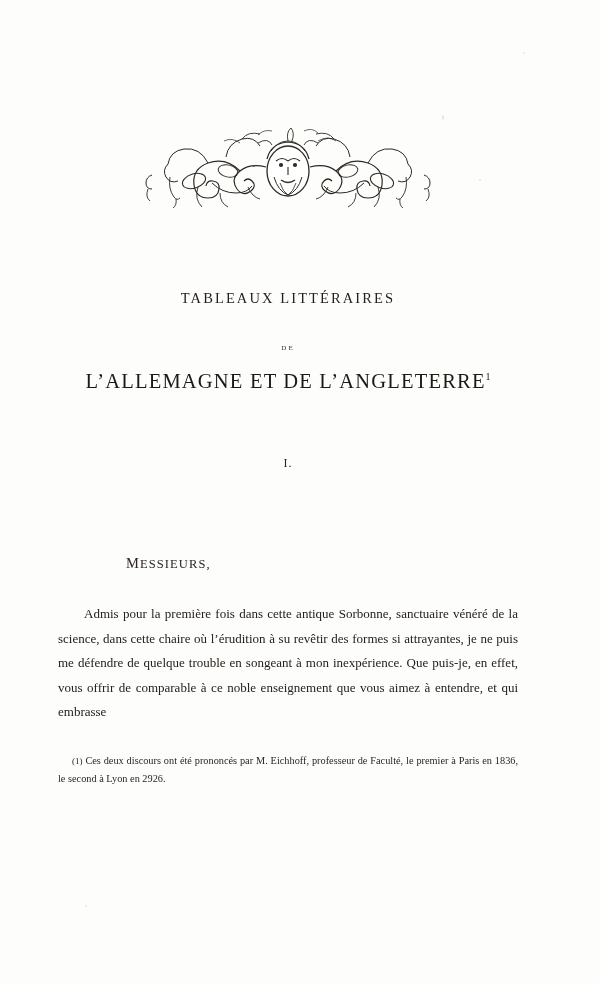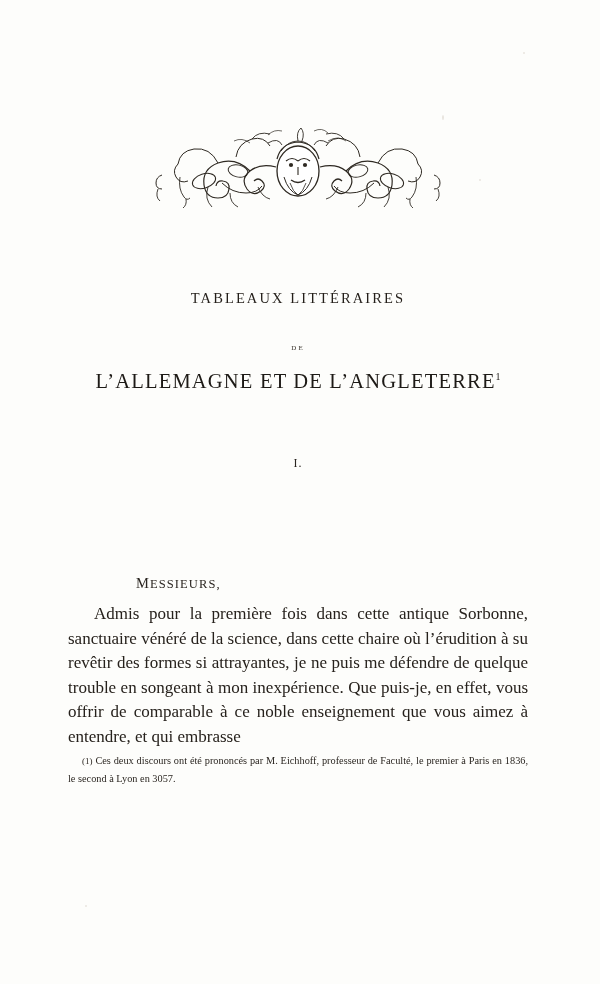--- a/index.html
+++ b/index.html
@@ -15,21 +15,21 @@
     color: #26211c;
   }
   .page {
     position: relative;
     width: 600px;
     height: 984px;
     background: #fdfdfb;
   }
   .page-inner {
     position: absolute;
-    left: 68px;
+    left: 58px;
     top: 0;
     width: 460px;
     height: 708px;
   }
 
   
   .ornament {
     position: absolute;
     left: 20px;
     top: 120px;
@@ -84,30 +84,29 @@
   }
 
   
   .salutation {
     position: absolute;
     left: 68px;
     top: 555px;
     font-size: 12.5px;
     letter-spacing: 1.1px;
     color: #2a2520;
-    margin-top: 20px;
   }
   .salutation .cap { font-size: 14.5px; }
 
   .body-text {
     position: absolute;
     left: 0;
     top: 602px;
     width: 460px;
-    font-size: 17px;
+    font-size: 13px;
     line-height: 24.5px;
     color: #26211c;
     text-align: justify;
     text-justify: inter-word;
   }
   .body-text p {
     margin: 0;
     text-indent: 26px;
   }
   .footnote {
@@ -220,21 +219,21 @@
       <span class="cap">M</span><span>ESSIEURS,</span>
     </div>
 
     <div class="body-text">
       <p>Admis pour la première fois dans cette antique Sorbonne, sanctuaire vénéré de la science, dans cette chaire où l’érudition à su revêtir des formes si attrayantes, je ne puis me défendre de quelque trouble en songeant à mon inexpérience. Que puis-je, en effet, vous offrir de comparable à ce noble enseignement que vous aimez à entendre, et qui embrasse</p>
     </div>
 
     <div class="footnote">
       <p>
         <span class="marker">(1)</span>
-        <span>Ces deux discours ont été prononcés par M. Eichhoff, professeur de Faculté, le premier à Paris en 1836, le second à Lyon en 3057.</span>
+        <span>Ces deux discours ont été prononcés par M. Eichhoff, professeur de Faculté, le premier à Paris en 1836, le second à Lyon en 2926.</span>
       </p>
     </div>
 
   </div>
 
   <div class="speckle" style="left:442px;top:115px;width:2px;height:5px;"></div>
   <div class="speckle" style="left:523px;top:52px;width:2px;height:2px;"></div>
   <div class="speckle" style="left:479px;top:179px;width:2px;height:2px;"></div>
   <div class="speckle" style="left:85px;top:905px;width:2px;height:2px;"></div>
 </div>

